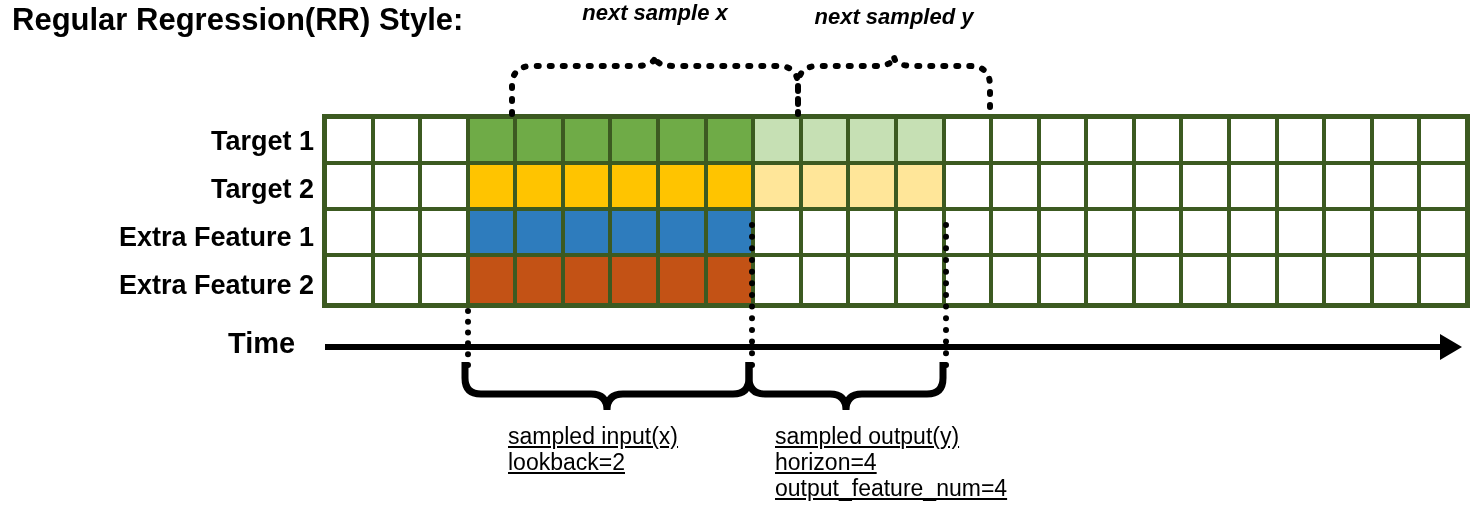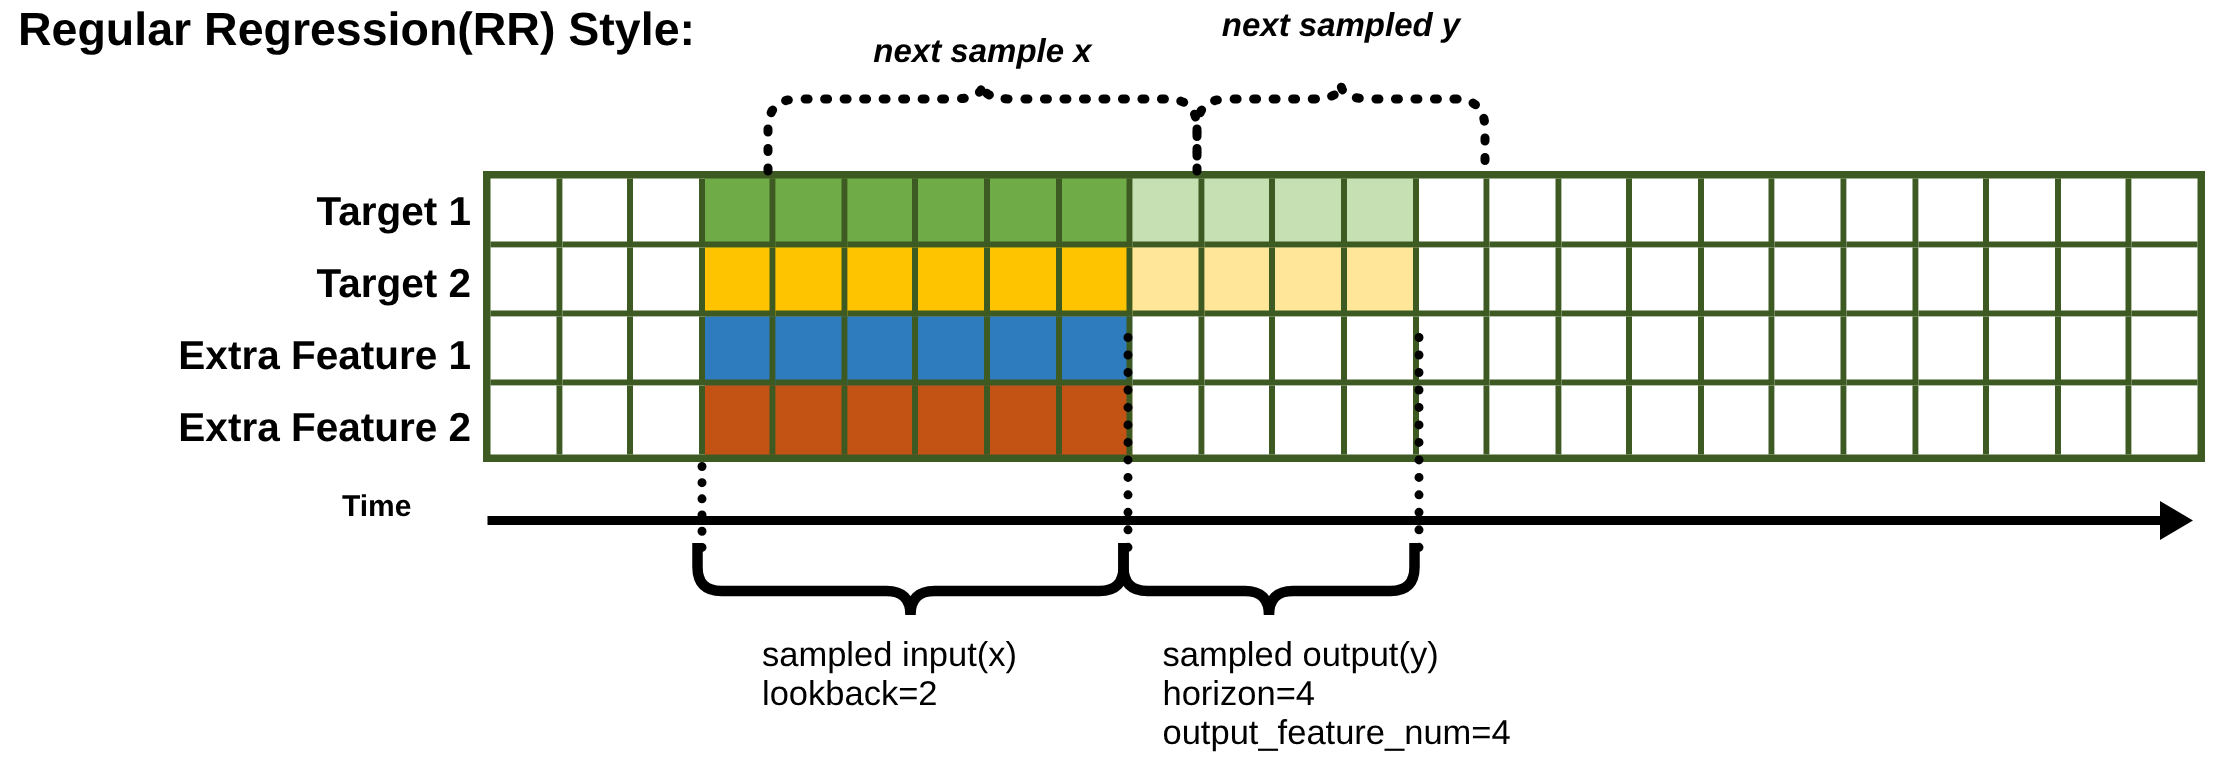--- a/index.html
+++ b/index.html
@@ -46,21 +46,21 @@
     border-right:4px solid #3c5a21;
     border-bottom:4px solid #3c5a21;
     box-sizing:border-box;
   }
   .grid-row:last-child .cell{border-bottom:none;}
   .grid-row .cell:last-child{border-right:none;}
 
   
   #time-label{
     position:absolute;left:228px;top:327px;
-    font-size:20px;font-weight:700;color:#000;
+    font-size:29px;font-weight:700;color:#000;
   }
   #time-axis{
     position:absolute;left:325px;top:344px;
     width:1126px;height:6px;background:#000;
   }
   #time-arrow{
     position:absolute;left:1440px;top:334px;
     width:0;height:0;
     border-top:13px solid transparent;
     border-bottom:13px solid transparent;
@@ -84,21 +84,21 @@
   .top-caption{
     position:absolute;
     font-size:22px;font-style:italic;font-weight:600;color:#000;
     white-space:nowrap;text-align:center;
   }
   .bottom-caption{
     position:absolute;
     font-size:23px;color:#000;
     line-height:26px;white-space:nowrap;
   }
-  .bottom-caption div{white-space:nowrap;}
+  .bottom-caption div{white-space:nowrap;text-decoration:underline;}
 </style>
 </head>
 <body>
 
 <div class="stage">
 
   <div id="title">Regular Regression(RR) Style:</div>
 
   <div class="row-label" style="top:126px">Target 1</div>
   <div class="row-label" style="top:174px">Target 2</div>
@@ -224,21 +224,21 @@
 
     <path d="M512,114 L512,86 Q512,66 532,66 L635,66 Q655,66 655,56 Q655,66 675,66 L778,66 Q798,66 798,86 L798,114" fill="none" stroke="#000" stroke-width="6" stroke-linecap="round" stroke-dasharray="2 11"></path>
 
     <path d="M798,114 L798,86 Q798,66 818,66 L874,66 Q894,66 894,56 Q894,66 914,66 L970,66 Q990,66 990,86 L990,114" fill="none" stroke="#000" stroke-width="6" stroke-linecap="round" stroke-dasharray="2 11"></path>
 
     <path d="M465,362 L465,378 Q465,394 481,394 L591,394 Q607,394 607,410 Q607,394 623,394 L733,394 Q749,394 749,378 L749,362" fill="none" stroke="#000" stroke-width="7" stroke-linecap="butt"></path>
 
     <path d="M749,362 L749,378 Q749,394 765,394 L830,394 Q846,394 846,410 Q846,394 862,394 L927,394 Q943,394 943,378 L943,362" fill="none" stroke="#000" stroke-width="7" stroke-linecap="butt"></path>
   </svg>
 
-  <div class="top-caption" style="left:555px;top:21px;width:200px;">next sample x</div>
+  <div class="top-caption" style="left:555px;top:0;width:200px;">next sample x</div>
   <div class="top-caption" style="left:794px;top:4px;width:200px;">next sampled y</div>
 
   <div class="bottom-caption" style="left:508px;top:423px;">
     <div>sampled input(x)</div>
     <div>lookback=2</div>
   </div>
   <div class="bottom-caption" style="left:775px;top:423px;">
     <div>sampled output(y)</div>
     <div>horizon=4</div>
     <div>output_feature_num=4</div>

